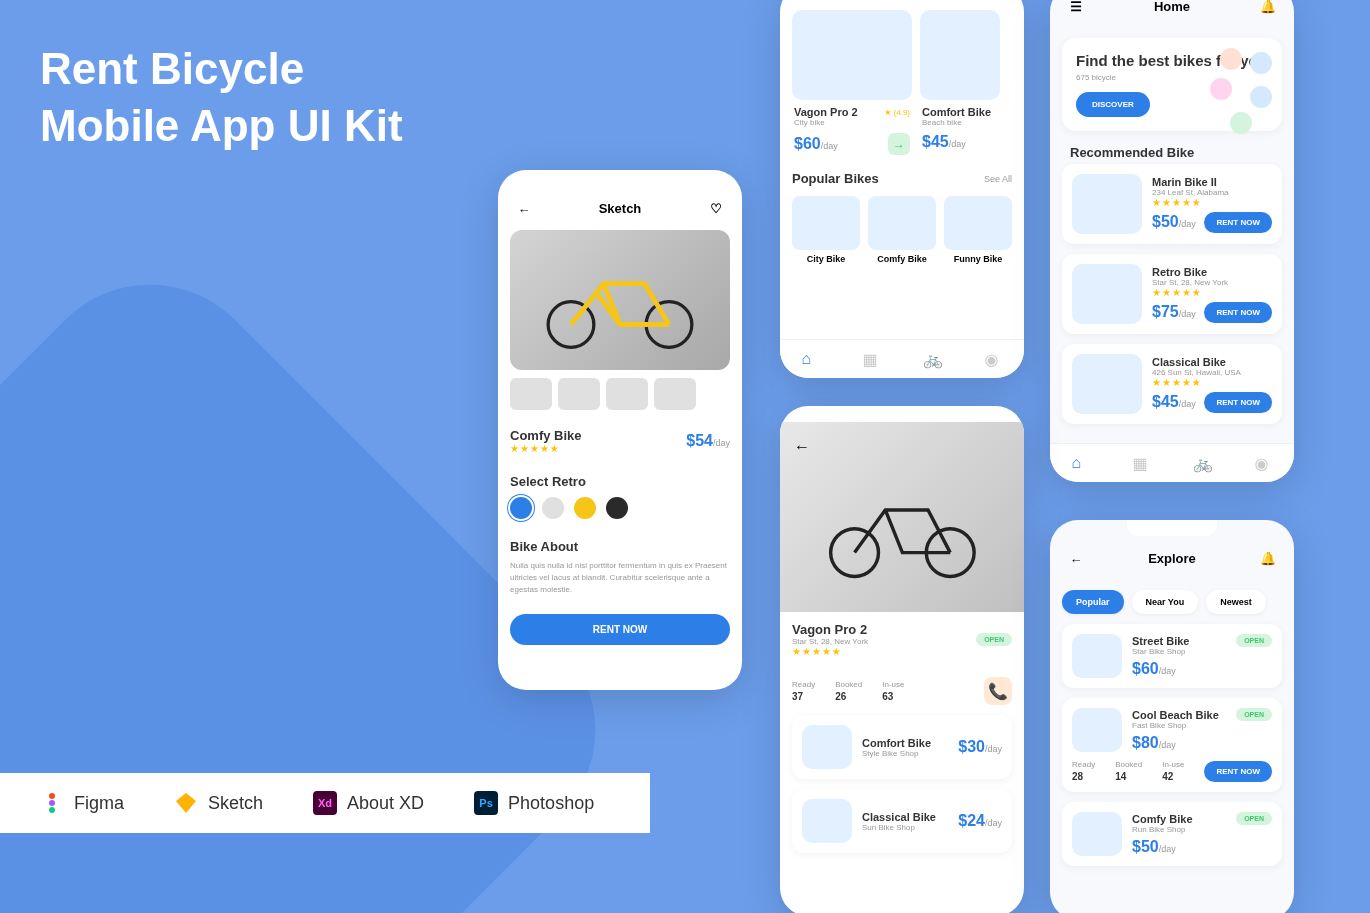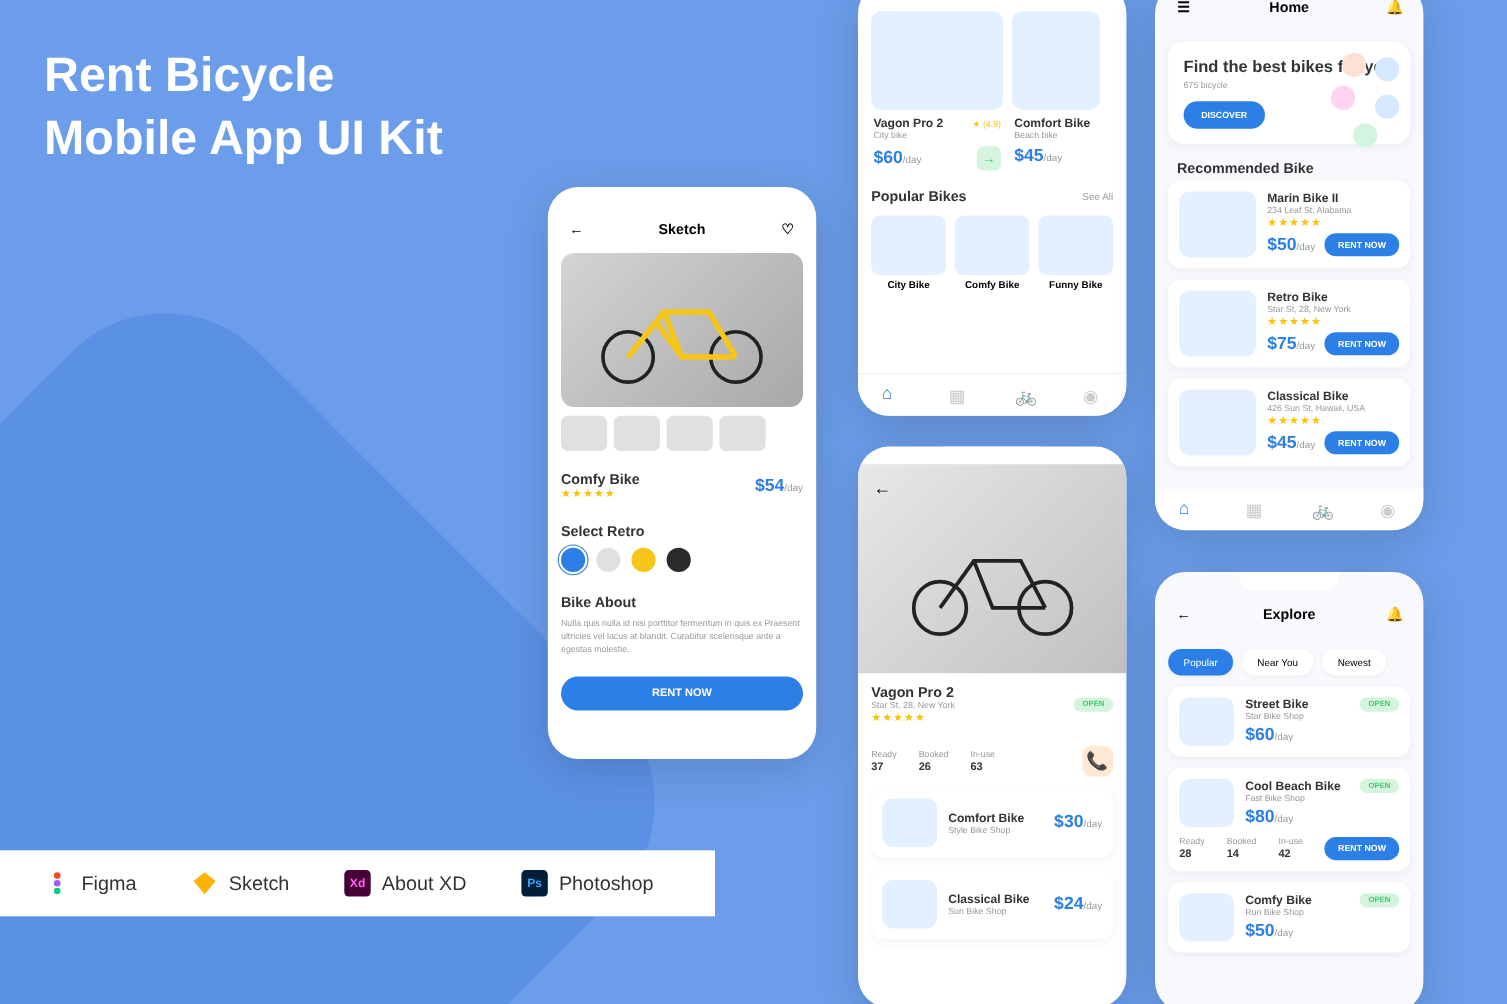--- a/index.html
+++ b/index.html
@@ -48,21 +48,21 @@
 .cat-row{display:flex;gap:8px;padding:0 12px}
 .cat-card{text-align:center}
 .cat-img{width:68px;height:54px;background:#e3f0ff;border-radius:8px}
 .cat-name{font-size:9px;font-weight:600;margin-top:4px}
 .hero-card{margin:10px 12px;background:#fff;border-radius:14px;padding:14px;box-shadow:0 2px 10px rgba(0,0,0,0.05);position:relative}
 .hero-title{font-size:15px;font-weight:600;color:#333}
 .hero-sub{font-size:8px;color:#999;margin-top:4px}
 .discover-btn{background:#2d7fe8;color:#fff;border:none;border-radius:16px;padding:8px 16px;font-size:8px;font-weight:600;margin-top:10px}
 .bubble{position:absolute;width:22px;height:22px;border-radius:50%}
 .pills{display:flex;gap:8px;padding:10px 12px}
-.pill{padding:7px 14px;border-radius:16px;font-size:9px;font-weight:400;background:#fff;box-shadow:0 1px 4px rgba(0,0,0,0.06)}
+.pill{padding:7px 14px;border-radius:16px;font-size:9px;font-weight:700;background:#fff;box-shadow:0 1px 4px rgba(0,0,0,0.06)}
 .pill.active{background:#2d7fe8;color:#fff}
 .stats{display:flex;gap:20px;font-size:10px}
 .stat-label{font-size:8px;color:#999}
 .stat-val{font-weight:600;color:#333;margin-top:2px}
 .phone-content{padding-bottom:50px}
 .flex-row{display:flex;justify-content:space-between;align-items:center}
 svg{width:100%;height:100%}
 .phone3,.phone5{background:#f7f9fc}
 </style>
 </head>

